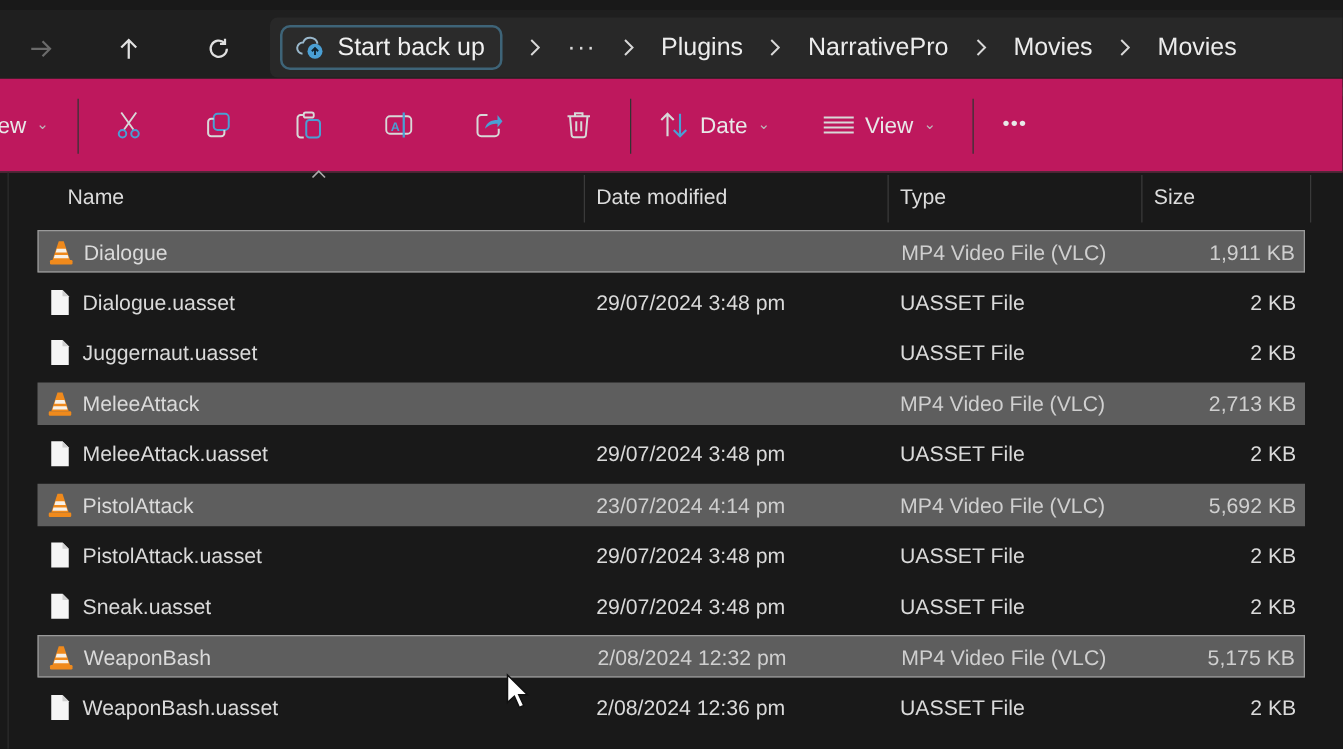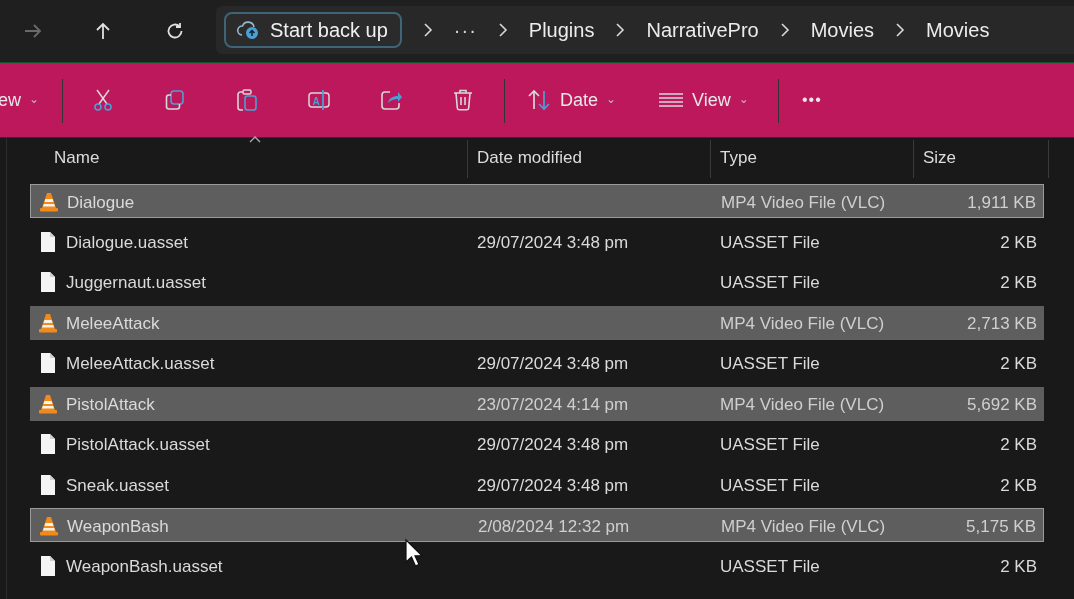--- a/index.html
+++ b/index.html
@@ -3,21 +3,21 @@
 <meta charset="utf-8">
 <style>
   html, body { margin:0; padding:0; }
   body {
     width:1074px; height:599px; overflow:hidden; position:relative;
     background:#191919; color:#e6e6e6;
     font-family:"Liberation Sans", "DejaVu Sans", sans-serif;
   }
   
   .addrbar {
-    position:absolute; left:0; top:0; width:1074px; height:62px;
+    position:absolute; left:0; top:8px; width:1074px; height:62px;
     background:#1f1f1f; border-bottom:7px solid #14532d;
   }
   .navbtn { position:absolute; top:14px; width:34px; height:34px; display:flex; align-items:center; justify-content:center; }
   .navbtn svg { width:22px; height:22px; }
   .crumbs {
     position:absolute; left:216px; top:6px; right:0; height:48px;
     background:#282828; border-radius:6px 0 0 6px; display:flex; align-items:center;
   }
   .backup {
     margin-left:8px; height:32px; border:2px solid #3e6478; border-radius:8px;
@@ -306,20 +306,21 @@
       <span class="dt">2/08/2024 12:32 pm</span>
       <span class="tp">MP4 Video File (VLC)</span>
       <span class="sz">5,175 KB</span>
     </div>
     <div class="row">
       <svg viewBox="0 0 20 22" class="ic">
         <path d="M3 1h9l5 5v15H3z" fill="#f5f5f5"></path>
         <path d="M12 1v5h5" fill="#d0d0d0"></path>
       </svg>
       <span class="nm">WeaponBash.uasset</span>
+      <span class="dt">2/08/2024 12:36 pm</span>
       <span class="tp">UASSET File</span>
       <span class="sz">2 KB</span>
     </div>
   </div>
 
 <svg class="cursor" viewBox="0 0 22 30">
   <path d="M2 2v22l5.5-5 4 9 3.5-1.6-4-8.6H18z" fill="#ffffff" stroke="#111" stroke-width="1.2"></path>
 </svg>
 
 </body></html>

